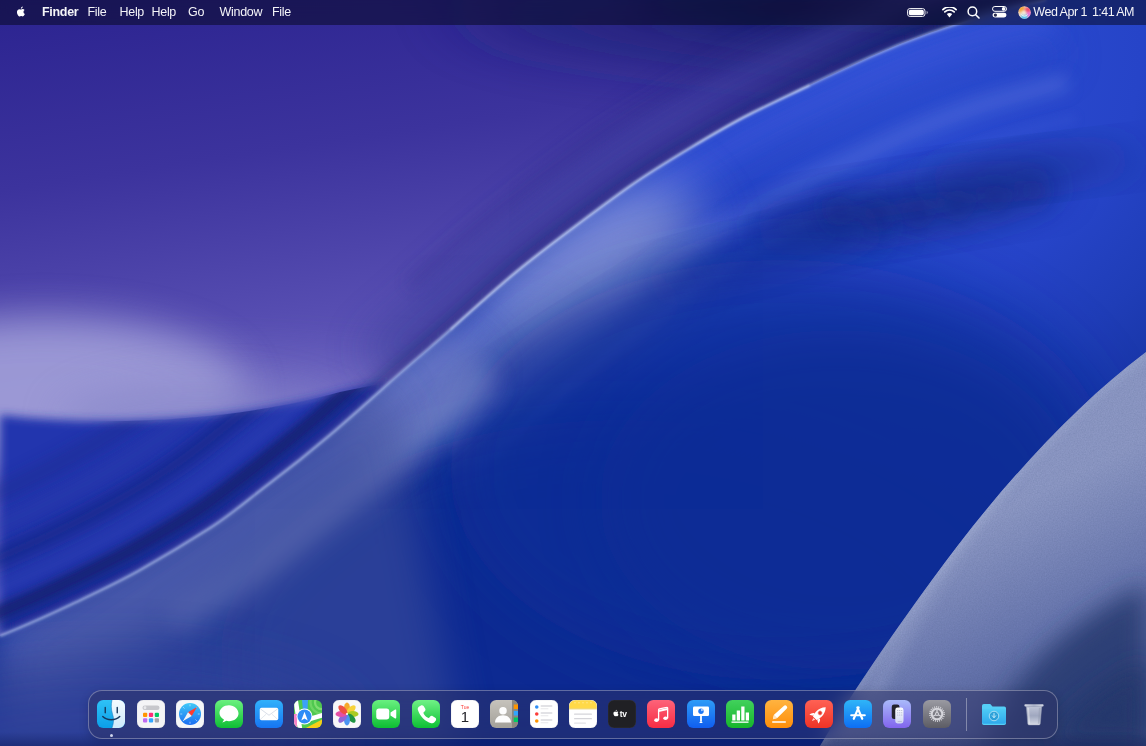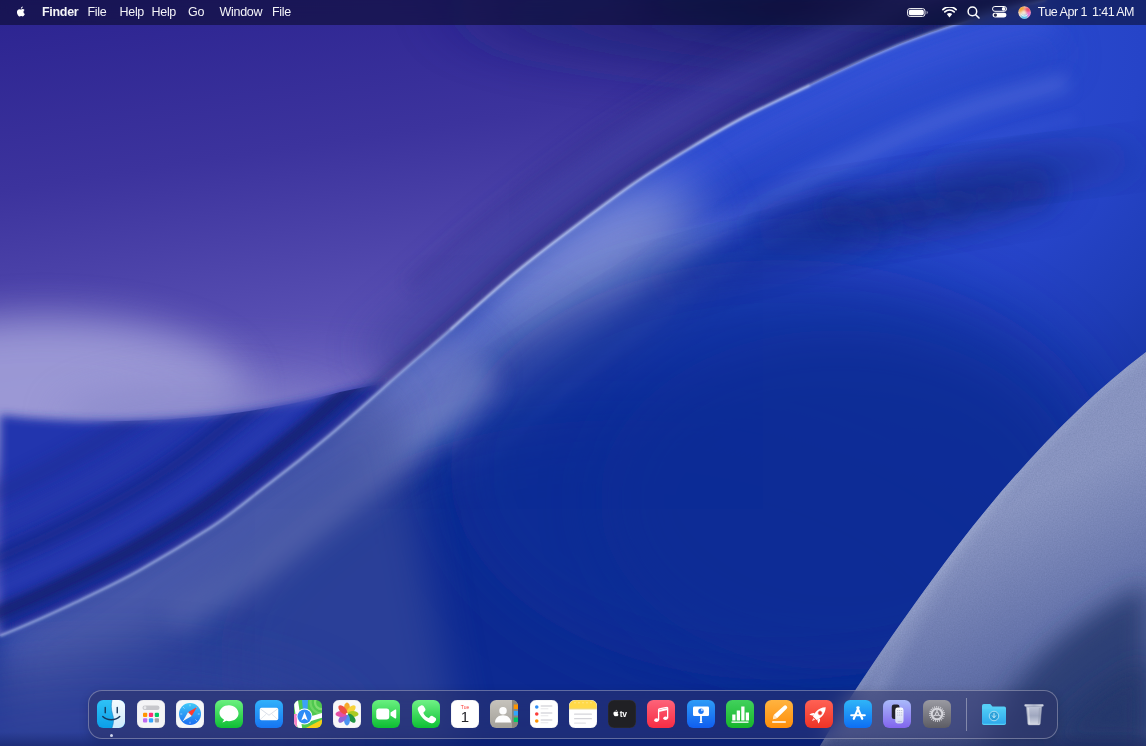--- a/index.html
+++ b/index.html
@@ -193,21 +193,21 @@
 <g clip-path="url(#sirc)">
 <circle cx="6.5" cy="6.5" r="6.5" fill="#efd9c8"></circle>
 <circle cx="3.5" cy="3.2" r="3.4" fill="#f2a53c" filter="url(#sb)"></circle>
 <circle cx="9.8" cy="4.2" r="3.2" fill="#f2506e" filter="url(#sb)"></circle>
 <circle cx="10.8" cy="8.5" r="2.8" fill="#ef6ed8" filter="url(#sb)"></circle>
 <circle cx="6.2" cy="11.2" r="3.2" fill="#59c4f2" filter="url(#sb)"></circle>
 <circle cx="5.8" cy="6.8" r="2.6" fill="#f7ead9" filter="url(#sb)" opacity="0.9"></circle>
 <path d="M3.5 8.5 a3.5 3.5 0 0 0 6 0" stroke="#fff" stroke-width="1" fill="none" opacity="0.8"></path>
 </g>
       </svg>
-<span class="mi" style="right:59px;letter-spacing:-0.5px">Tue Apr 1</span>
+<span class="mi" style="right:59px;letter-spacing:-0.5px">Wed Apr 1</span>
 <span class="mi" style="right:12px;letter-spacing:-0.5px">1:41 AM</span>
 </div>
 
 <div id="dock"></div>
 <div id="dsep"></div>
 <div id="fdot"></div>
 <div id="icons">
 
 <svg class="ic" style="left:97.4px" viewBox="0 0 56 56">
         <defs>

